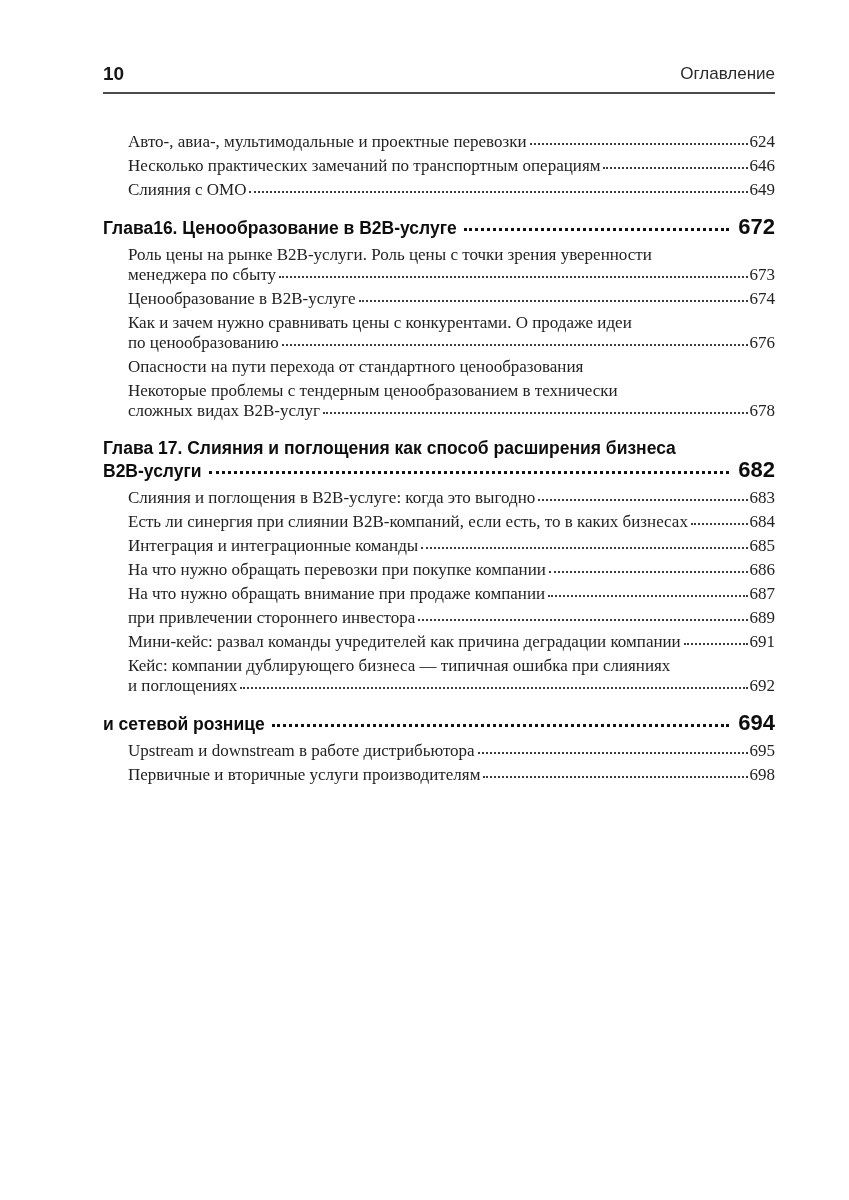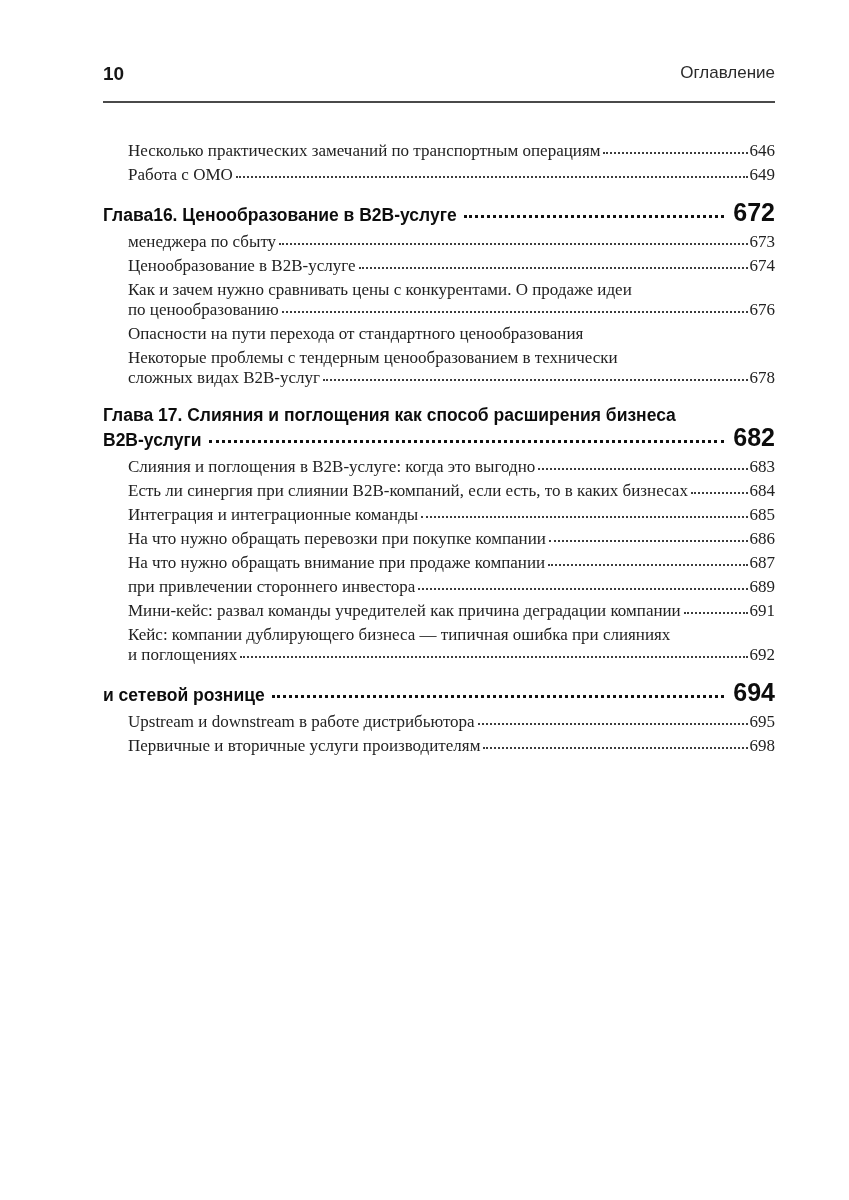--- a/index.html
+++ b/index.html
@@ -14,22 +14,22 @@
   .page {
     box-sizing: border-box;
     width: 849px;
     height: 1200px;
     padding: 64px 74px 0 103px;
   }
   
   .page-header {
     display: flex;
     justify-content: space-between;
-    align-items: flex-start;
-    padding-bottom: 18px;
+    align-items: center;
+    padding-bottom: 9px;
     border-bottom: 2px solid #4a4a4a;
     font-family: "Liberation Sans", "DejaVu Sans", sans-serif;
   }
   .pagenum {
     font-size: 19px;
     font-weight: bold;
     color: #161616;
     line-height: 1;
   }
   .running {
@@ -65,54 +65,62 @@
     top: -2px;
     margin: 0 2px 0 3px;
     border-bottom: 2px dotted #3c3c3c;
   }
   .chapter .leader {
     border-bottom: 3px dotted #111111;
     margin: 0 9px 0 7px;
     top: -3px;
   }
   .pg { white-space: nowrap; }
-  .chapter .pg { font-size: 25px; }
+  .chapter .pg { font-size: 22px; }
 </style>
 </head>
 <body>
 
 <div class="page">
   <header class="page-header">
     <span class="pagenum">10</span>
     <span class="running">Оглавление</span>
   </header>
 
   <main class="toc" id="toc">
       <div class="entry">
         <div class="line last">
+          <span class="txt">Авто-, авиа-, мультимодальные и проектные перевозки</span>
+          <span class="leader"></span>
+          <span class="pg">624</span>
+        </div>
+      </div>
+      <div class="entry">
+        <div class="line last">
           <span class="txt">Несколько практических замечаний по транспортным операциям</span>
           <span class="leader"></span>
           <span class="pg">646</span>
         </div>
       </div>
       <div class="entry">
         <div class="line last">
-          <span class="txt">Работа с ОМО</span>
+          <span class="txt">Слияния с ОМО</span>
           <span class="leader"></span>
           <span class="pg">649</span>
         </div>
       </div>
       <div class="chapter">
         <div class="line last">
           <span class="txt">Глава16. Ценообразование в В2В-услуге</span>
           <span class="leader"></span>
           <span class="pg">672</span>
         </div>
       </div>
       <div class="entry">
+        <div class="line"><span class="txt">Роль цены на рынке В2В-услуги. Роль цены с точки зрения уверенности</span></div>
         <div class="line last">
           <span class="txt">менеджера по сбыту</span>
           <span class="leader"></span>
           <span class="pg">673</span>
         </div>
       </div>
       <div class="entry">
         <div class="line last">
           <span class="txt">Ценообразование в В2В-услуге</span>
           <span class="leader"></span>

